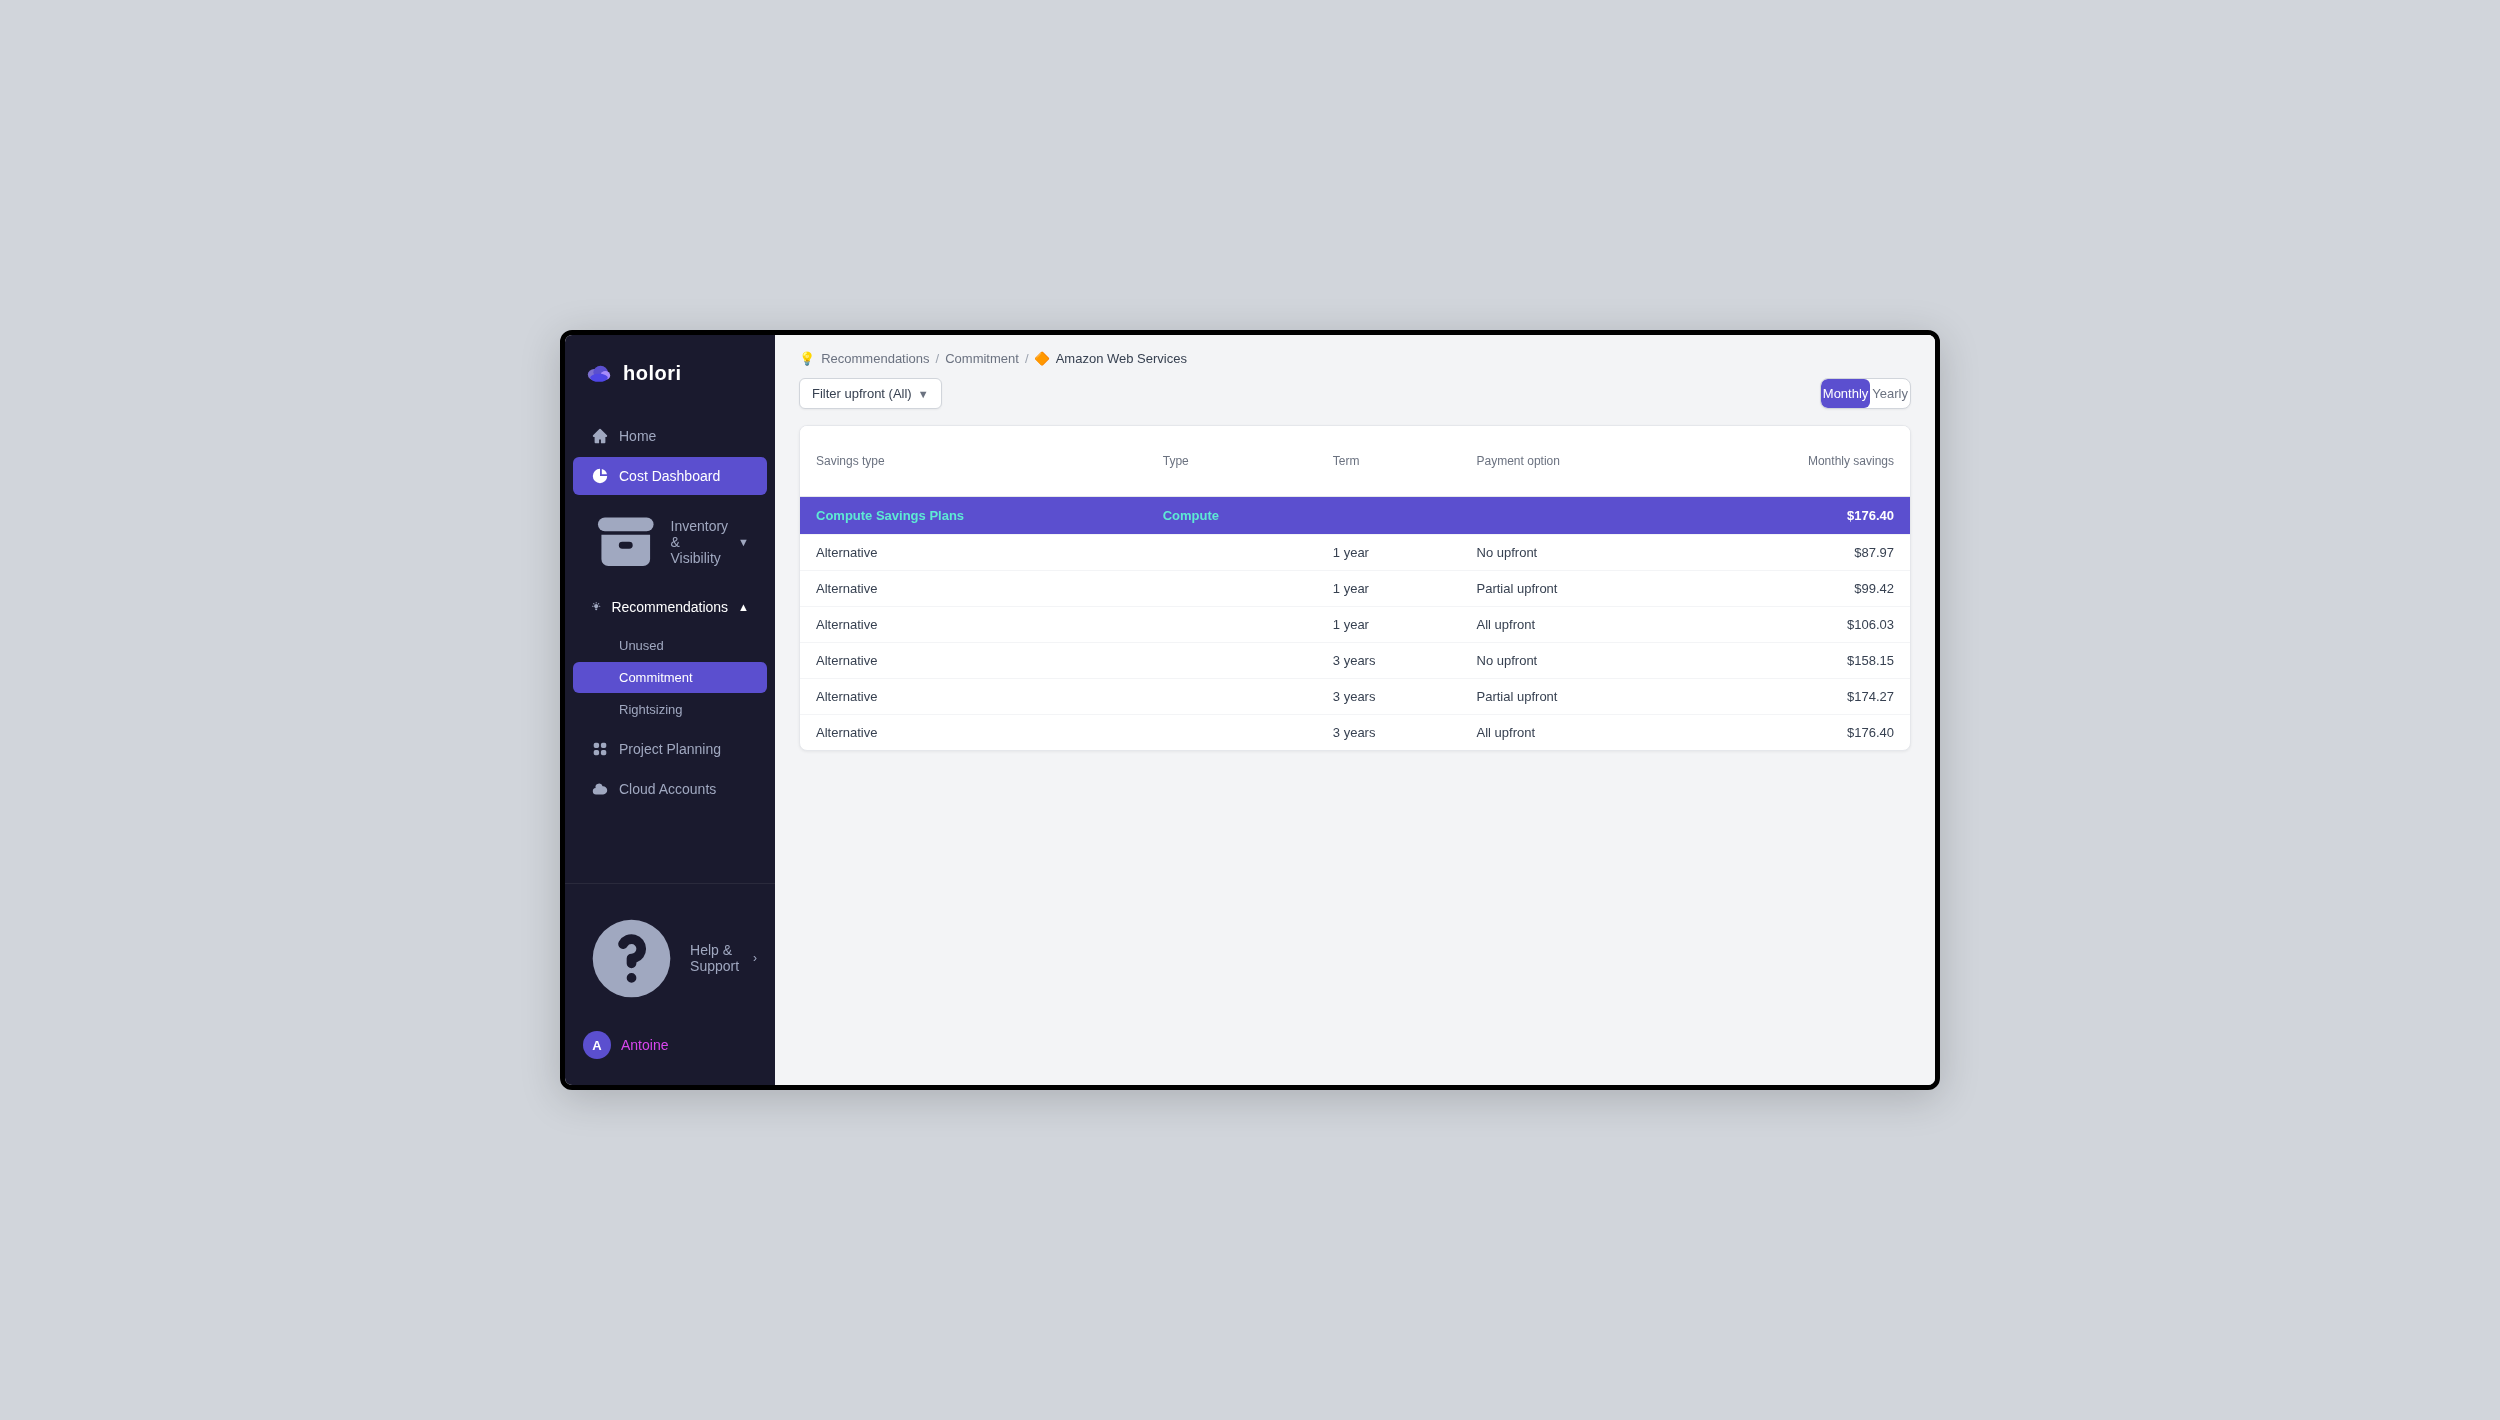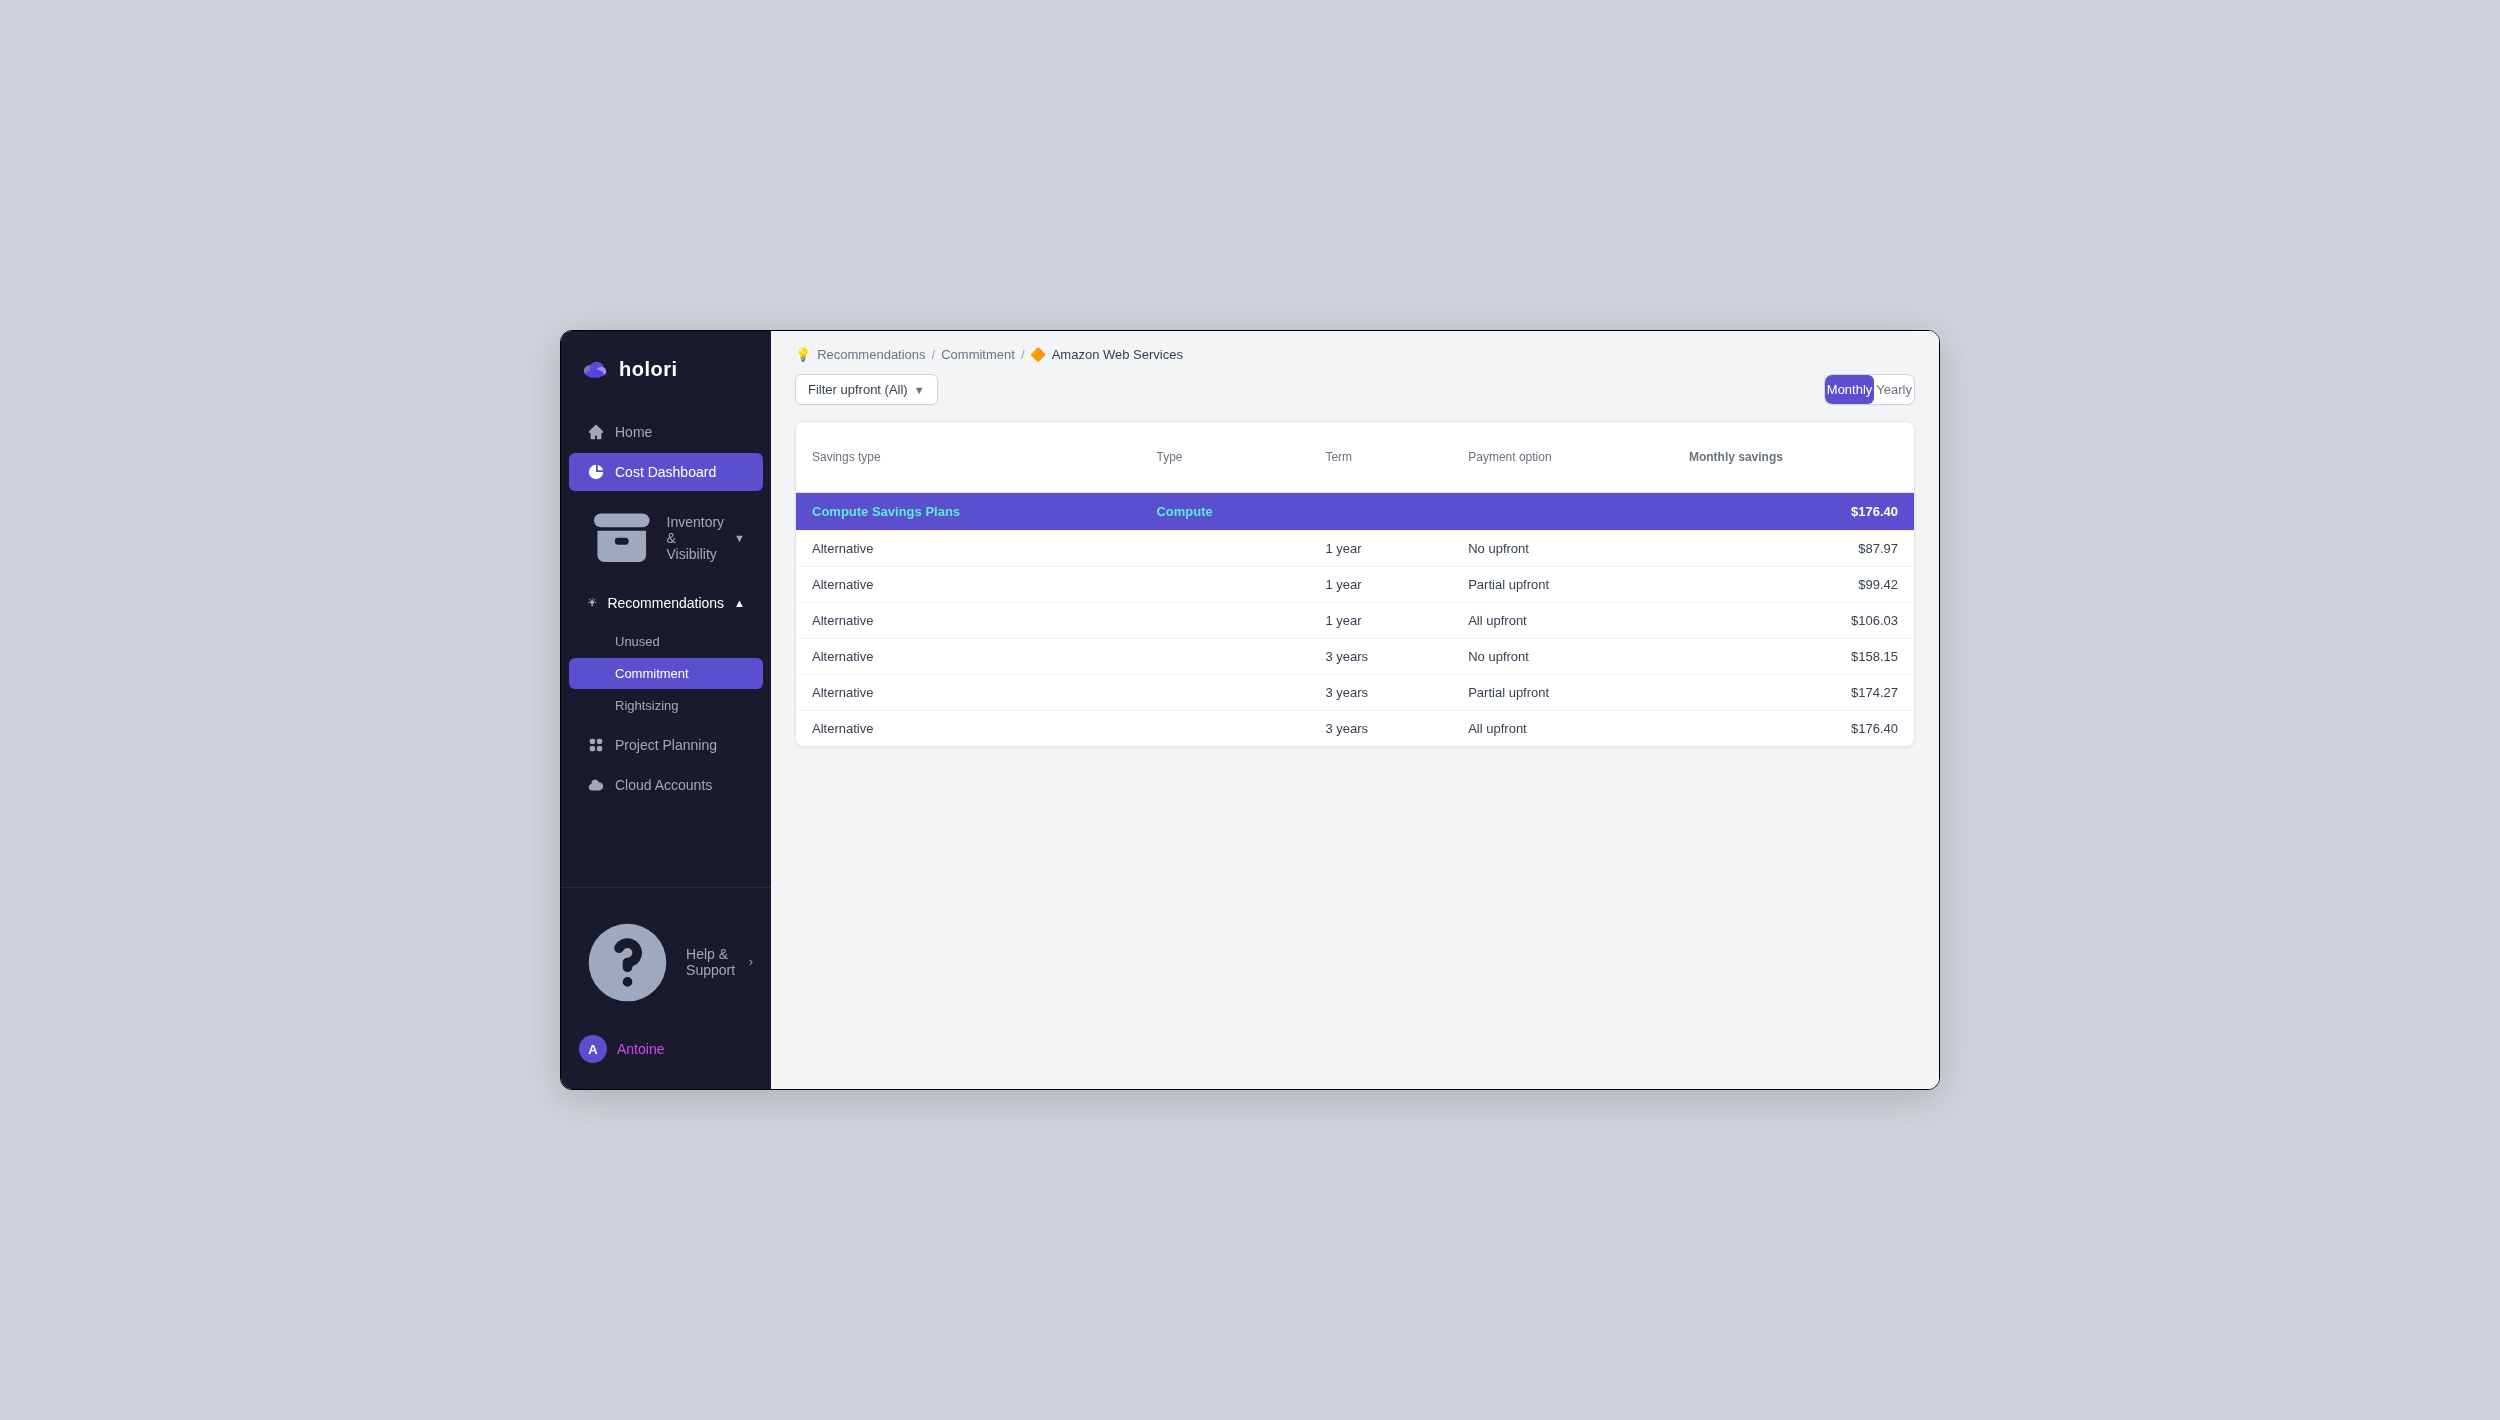--- a/index.html
+++ b/index.html
@@ -13,21 +13,21 @@
       padding: 20px;
     }
     .app-window {
       width: 1380px;
       min-height: 760px;
       background: #f3f4f6;
       border-radius: 12px;
       box-shadow: 0 8px 40px rgba(0,0,0,0.18);
       display: flex;
       overflow: hidden;
-      border: 1px solid #000000;
+      border: 5px solid #000000;
     }
     
     .sidebar {
       width: 210px;
       background: #1a1a2e;
       display: flex;
       flex-direction: column;
       flex-shrink: 0;
     }
     .sidebar-logo {
@@ -228,21 +228,21 @@
       border-bottom: 1px solid #e5e7eb;
     }
     thead th {
       padding: 28px 16px;
       text-align: left;
       color: #6b7280;
       font-weight: 500;
       font-size: 12px;
       background: #fff;
     }
-    thead th:last-child { text-align: left; font-weight: bold; }
+    thead th:last-child { text-align: right; }
     tbody tr {
       border-bottom: 1px solid #f3f4f6;
     }
     tbody tr:last-child { border-bottom: none; }
     .group-row td {
       background: #5b4fcf;
       color: #5eead4;
       font-weight: 600;
       padding: 11px 16px;
     }

